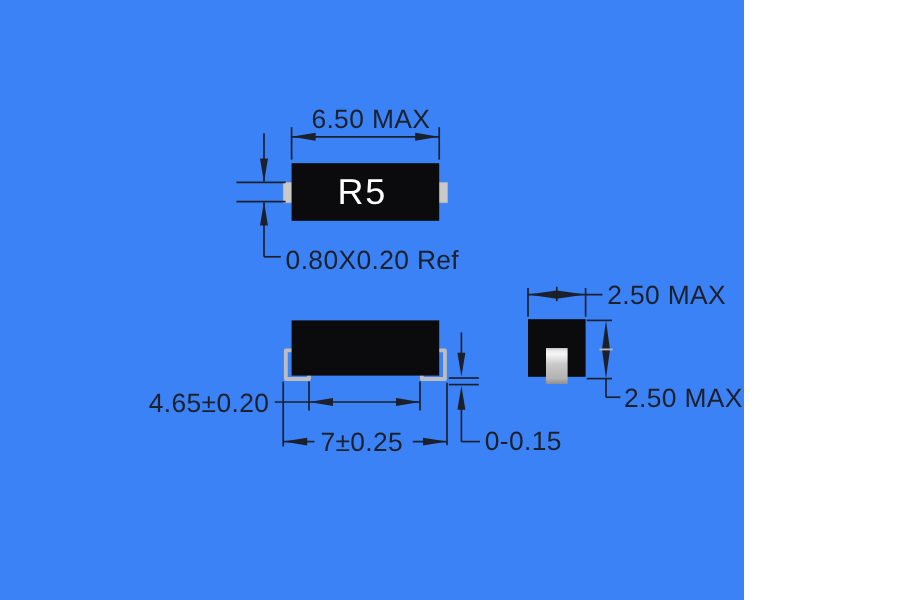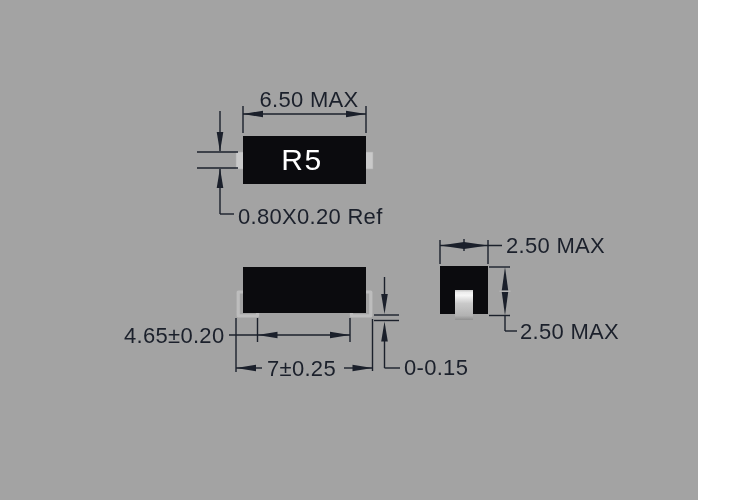--- a/index.html
+++ b/index.html
@@ -1,20 +1,20 @@
 <!DOCTYPE html>
 <html><head>
 <meta charset="utf-8">
 <style>
   html, body { margin: 0; padding: 0; background: #ffffff; }
   .canvas {
     position: relative;
-    width: 698px;
+    width: 620px;
     height: 500px;
-    background: #a3a3a3;
+    background: #3b82f6;
     overflow: hidden;
   }
   svg { display: block; }
   .dim-text {
     font-family: "Liberation Sans", sans-serif;
     font-size: 22px;
     fill: #1b202b;
     letter-spacing: 0.3px;
   }
   .marking-text {

